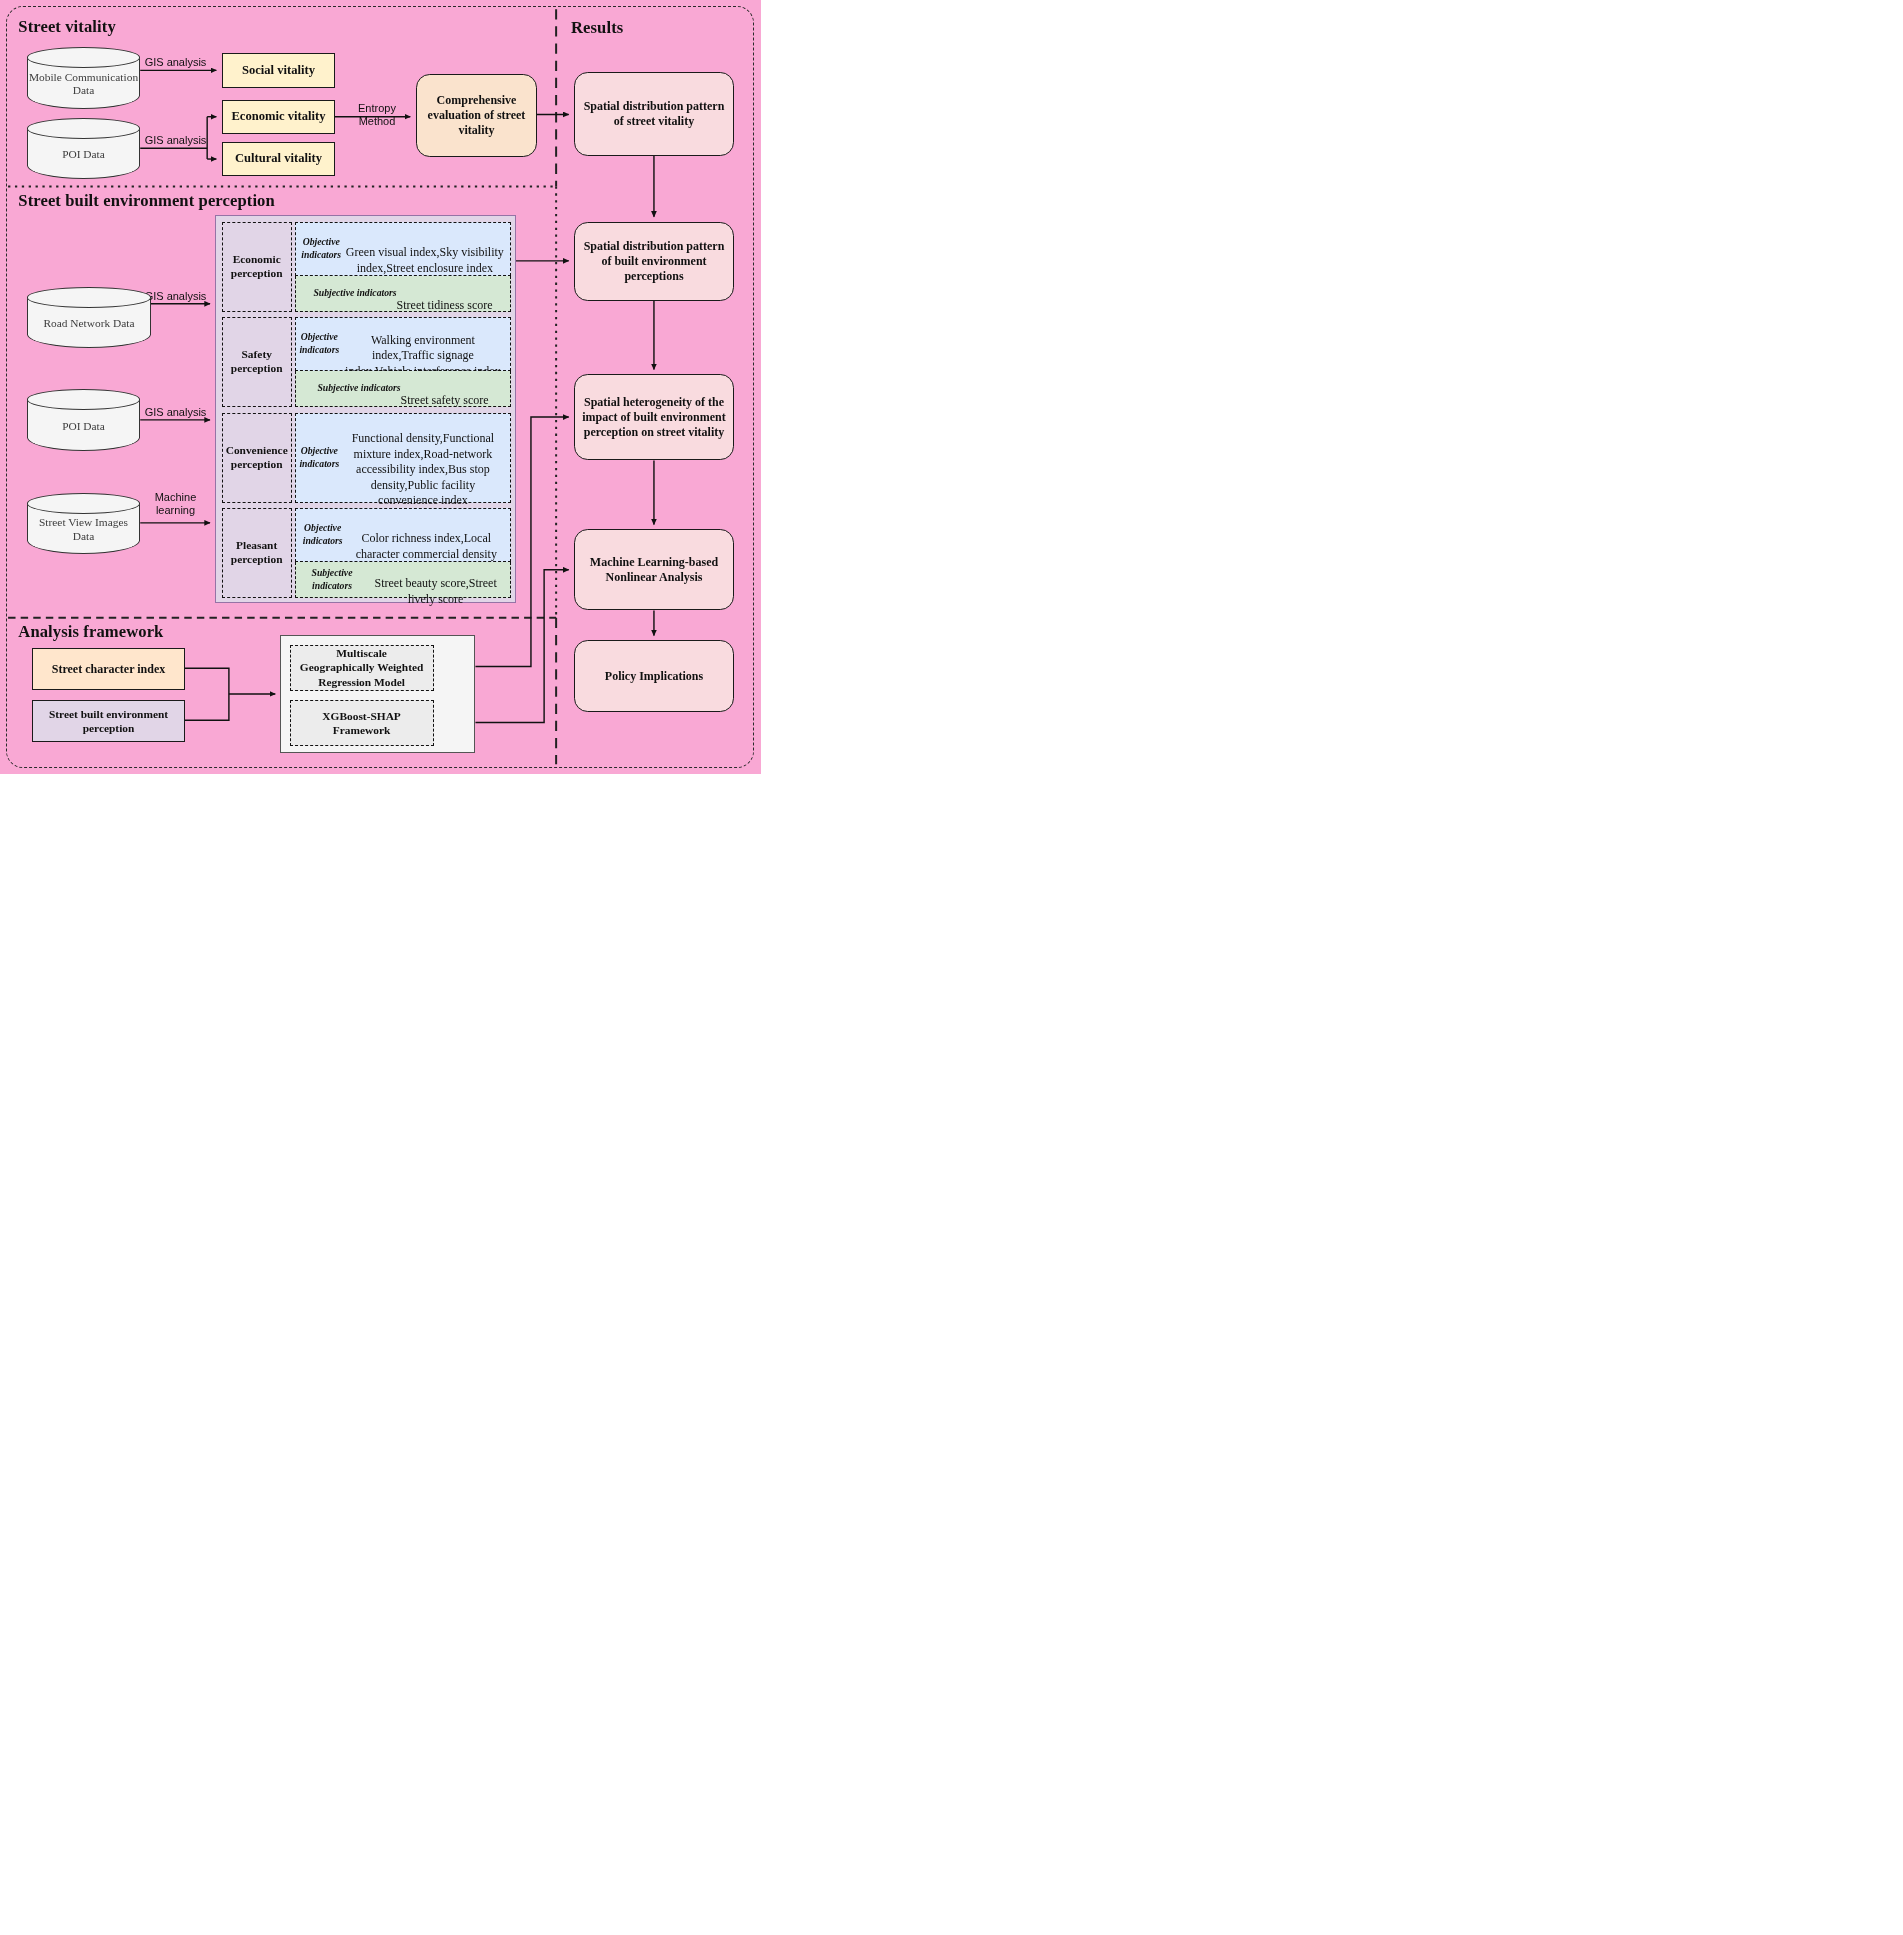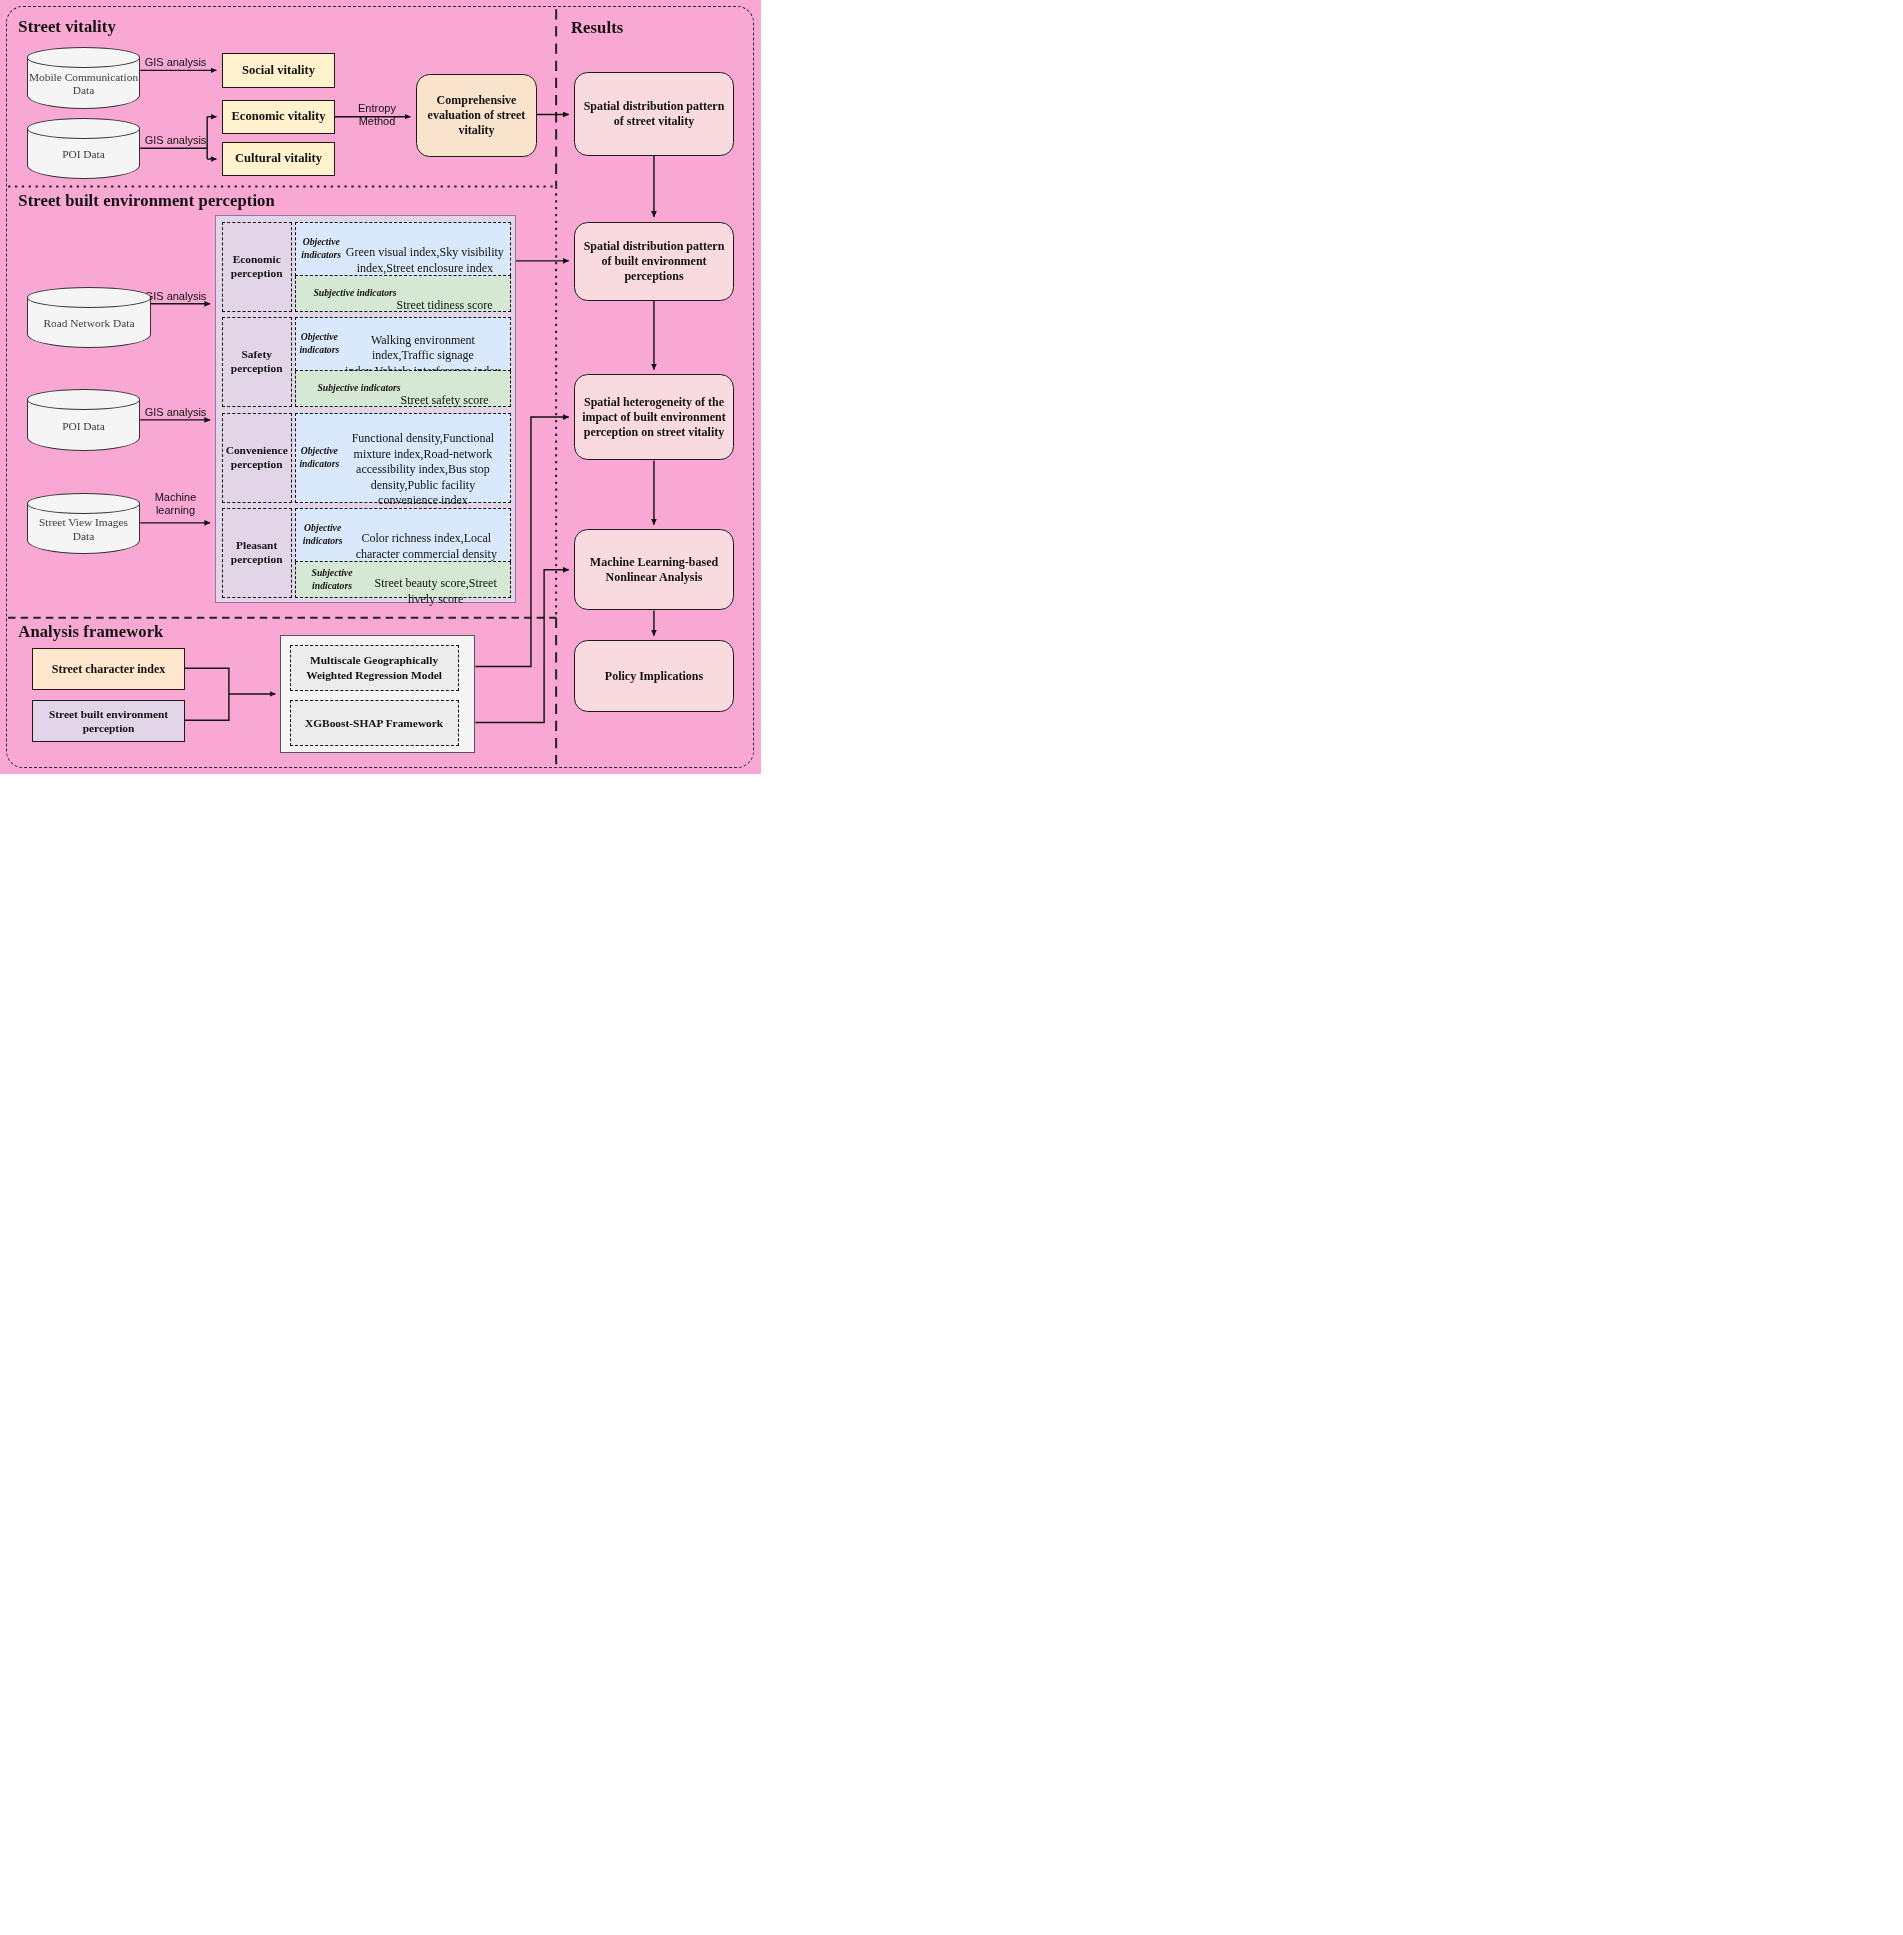--- a/index.html
+++ b/index.html
@@ -36,21 +36,21 @@
          font-weight:bold;font-size:11.4px;line-height:1.2;}
   .ind{position:absolute;box-sizing:border-box;border:1.1px dashed #111;display:flex;
          align-items:center;justify-content:center;text-align:center;padding:1.1px 3.4px;}
   .ind.blue{background:#DAE8FC;}
   .ind.green{background:#D5E8D4;border-top:none;}
   .ind-title{font-weight:bold;font-style:italic;font-size:9.7px;line-height:1.3;}
   .ind-body{font-size:12px;line-height:1.3;margin-top:24px;}
   
   .model-wrap{position:absolute;left:280px;top:635px;width:195px;height:118px;background:#F5F5F5;
          border:1.4px solid #555;box-sizing:border-box;}
-  .model-box{position:absolute;left:8.6px;width:169px;height:46px;background:#ECECEC;border:1.1px dashed #111;
+  .model-box{position:absolute;left:8.6px;width:144px;height:46px;background:#ECECEC;border:1.1px dashed #111;
          box-sizing:border-box;display:flex;align-items:center;justify-content:center;text-align:center;
          font-weight:bold;font-size:11.4px;line-height:1.25;padding:0 7px;}
 </style>
 </head>
 <body>
 
 <div id="canvas">
 
   <div class="outer-border"></div>
 

